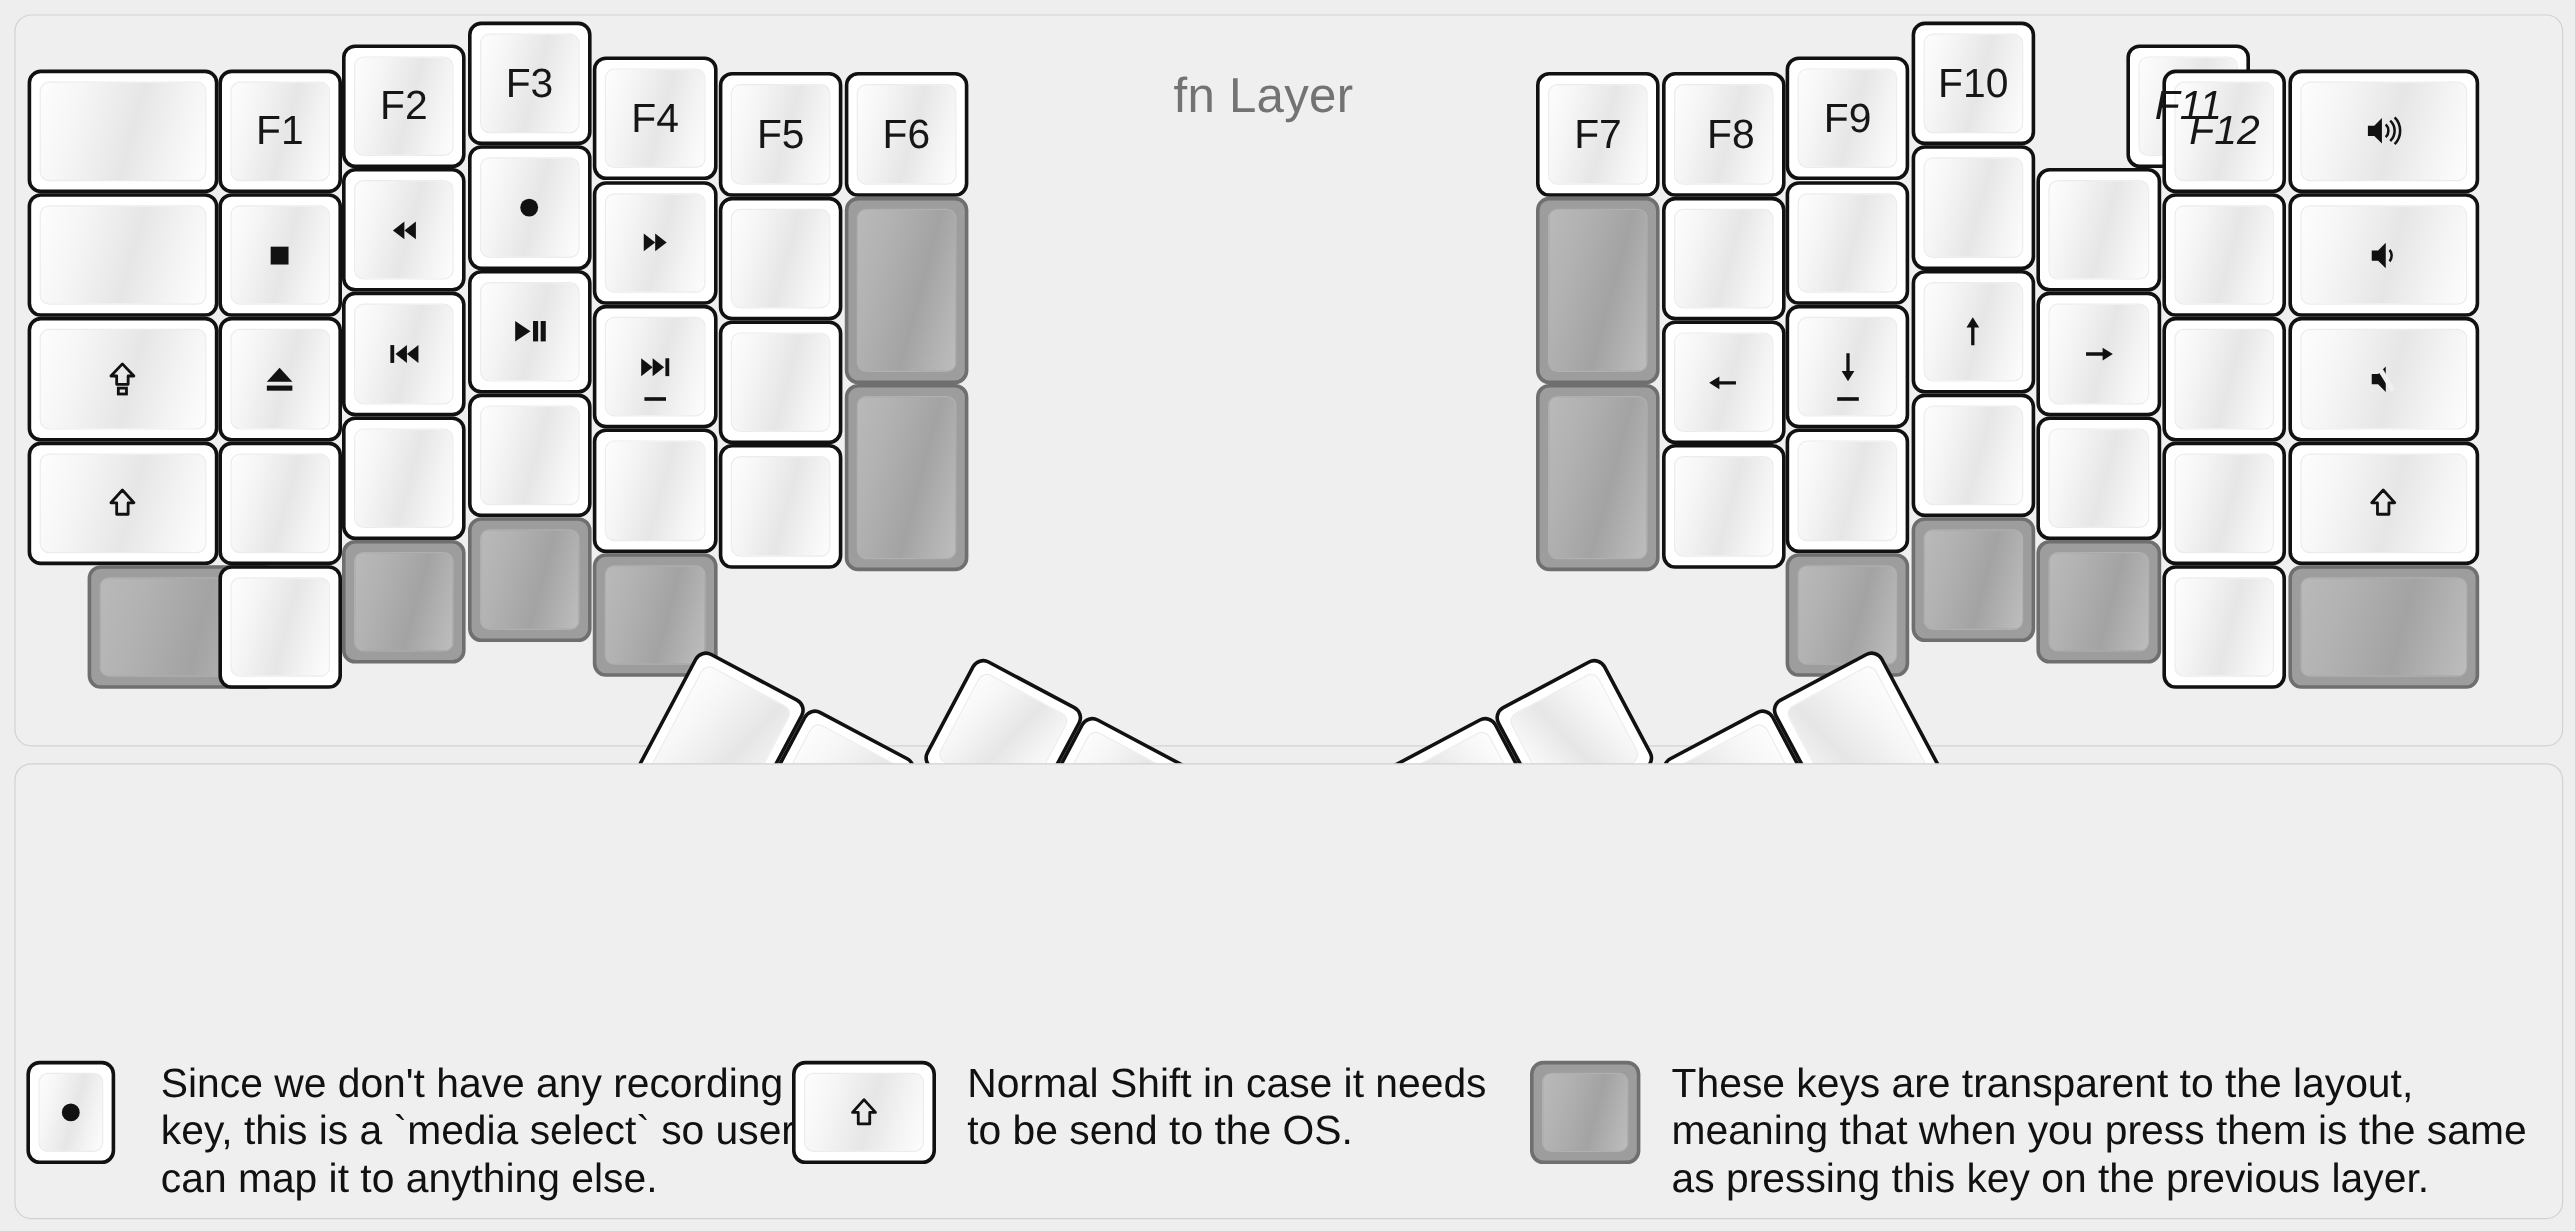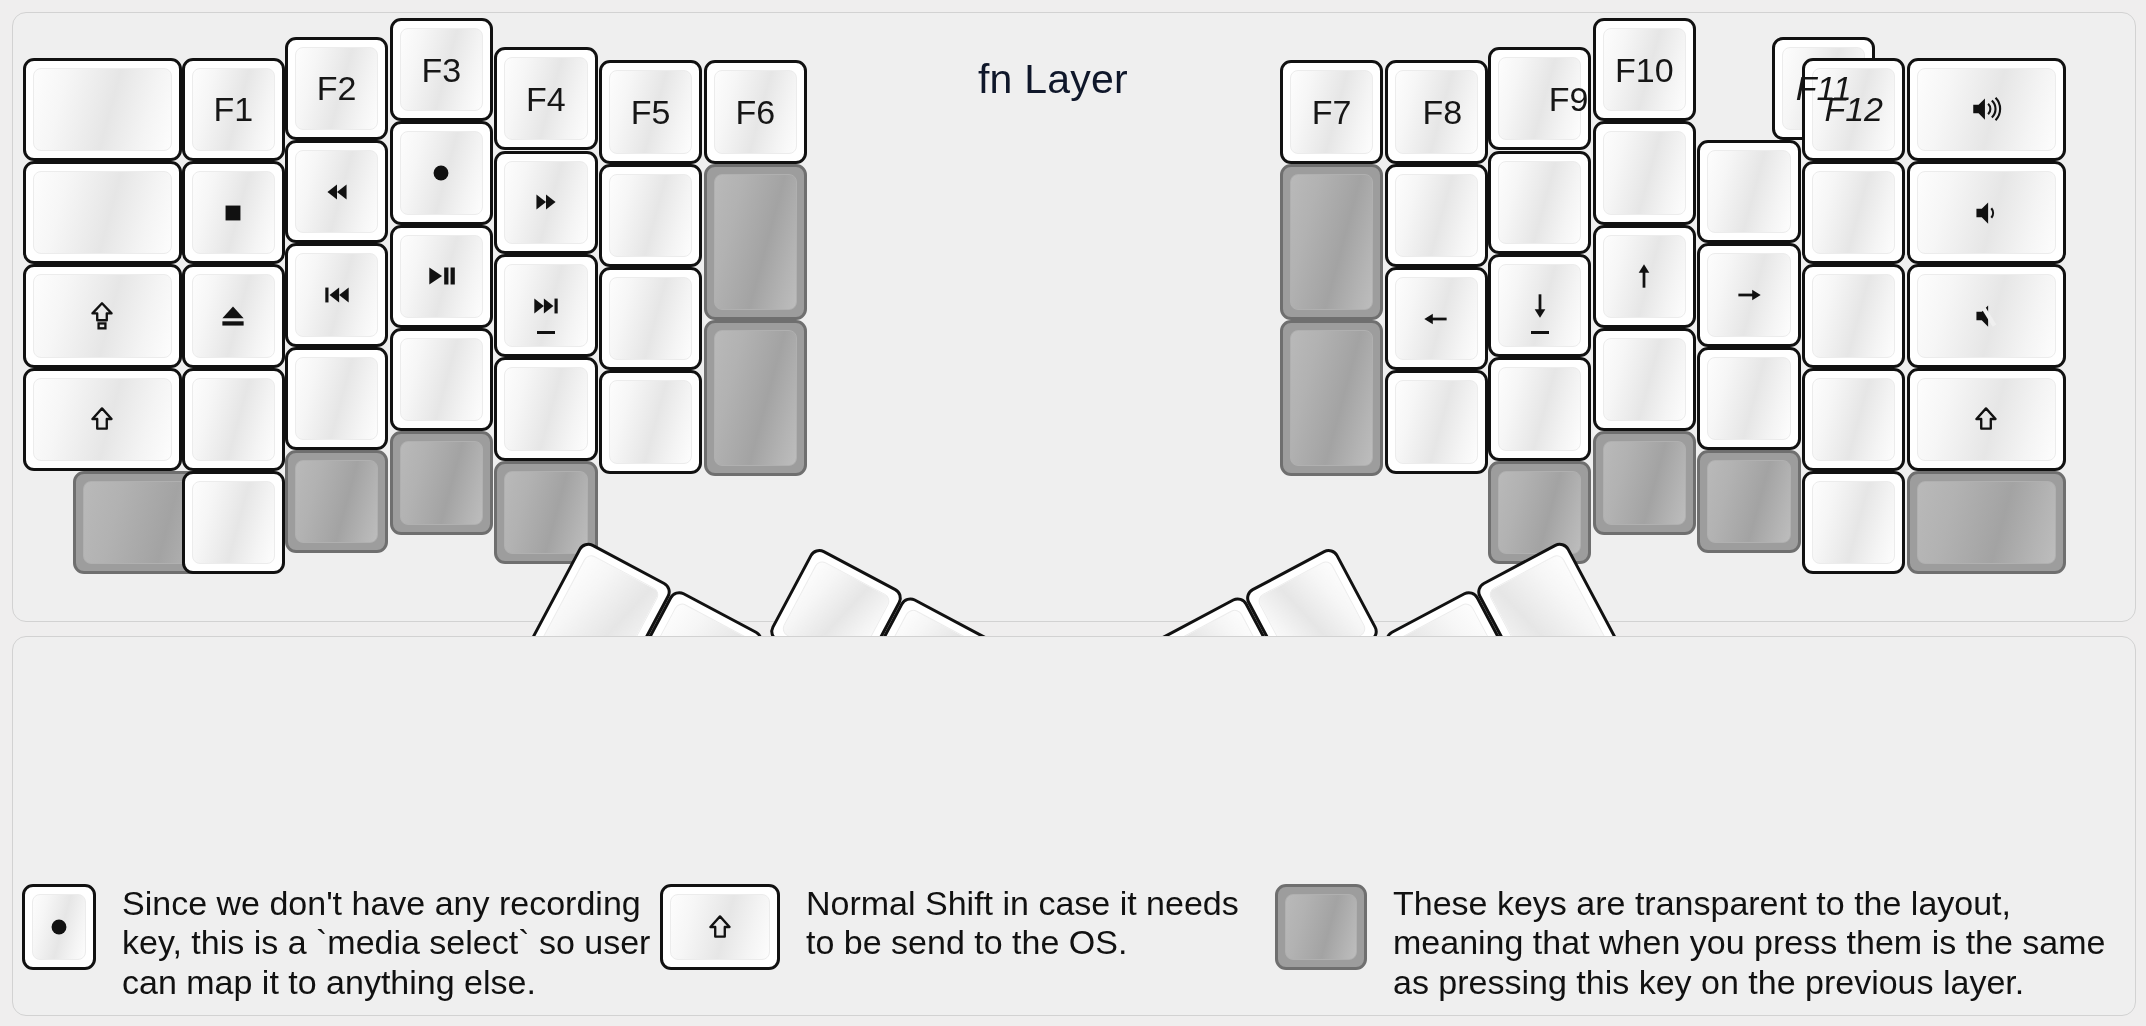--- a/index.html
+++ b/index.html
@@ -19,21 +19,21 @@
     border-radius:14px;
   }
   #board-panel{left:12px;top:12px;width:2122px;height:608px;}
   #legend-panel{left:12px;top:636px;width:2122px;height:378px;}
 
   
   #title{
     position:absolute;
     left:978px;top:56px;
     font-size:41px;
-    color:#0f172a;
+    color:#737373;
     letter-spacing:.2px;
     white-space:nowrap;
   }
 
   
   .key{
     position:absolute;
     box-sizing:border-box;
     border:3px solid #111;
     border-radius:11px;
@@ -323,21 +323,21 @@
           <svg width="34" height="34" viewBox="0 0 32 32" style="display:block">
             <line x1="26" y1="16" x2="8" y2="16" stroke="#111" stroke-width="2.6"></line>
             <polygon points="5,16 13,11 13,21" fill="#111"></polygon>
           </svg>
         </div>
       </div>
       <div class="key" style="left: 1384.65px; top: 370.45px; width: 103.35px; height: 103.35px;">
         <div class="cap"></div>
         <div class="lbl glyph"></div>
       </div>
-      <div class="key" style="left: 1488px; top: 47.15px; width: 103.35px; height: 103.35px; justify-content: flex-end;">
+      <div class="key" style="left: 1488px; top: 47.15px; width: 103.35px; height: 103.35px;">
         <div class="cap"></div>
         <div class="lbl big">F9</div>
       </div>
       <div class="key" style="left: 1488px; top: 150.5px; width: 103.35px; height: 103.35px;">
         <div class="cap"></div>
         <div class="lbl glyph"></div>
       </div>
       <div class="key" style="left: 1488px; top: 253.85px; width: 103.35px; height: 103.35px;">
         <div class="cap"></div>
         <div class="lbl glyph">
@@ -516,21 +516,21 @@
         </div>
         <div class="key" style="left: 206.7px; top: 206.7px; width: 103.35px; height: 103.35px;">
           <div class="cap"></div>
           <div class="lbl"></div>
         </div>
       </div>
     </div>
 
   <div class="panel" id="legend-panel"></div>
   <div id="legend-layer">
-      <div class="legend-item" style="left: 22px; top: 884px;">
+      <div class="legend-item" style="left: 22px; top: 884px; gap: 12px;">
         <div class="legend-key" style="width: 74px; height: 86px;">
           <div class="cap"></div>
           <div class="lbl">
             <svg width="34" height="34" viewBox="0 0 32 32" style="display:block">
               <circle cx="16" cy="16" r="7" fill="#111"></circle>
             </svg>
           </div>
         </div>
         <div class="legend-text">Since we don't have any recording
 key, this is a `media select` so user

